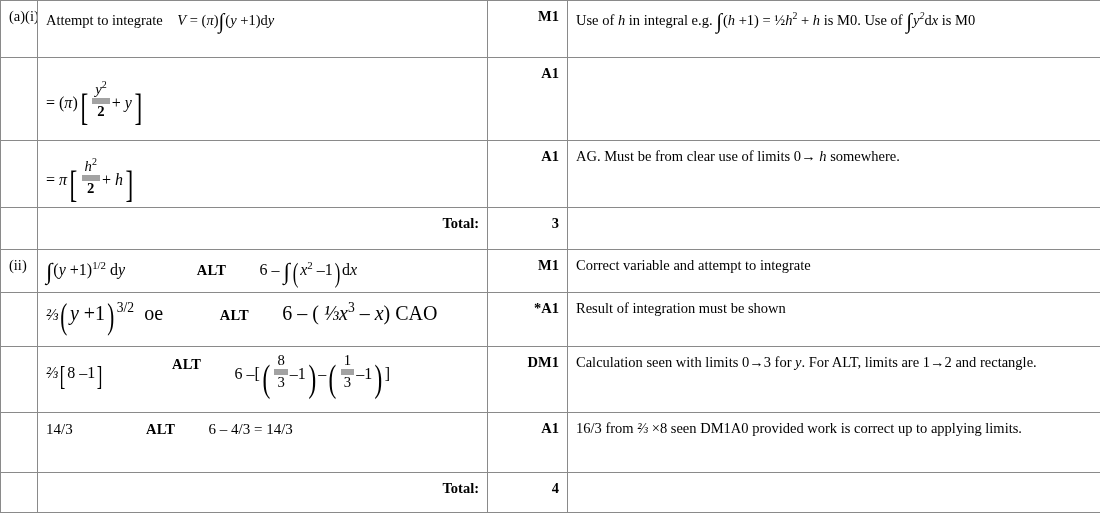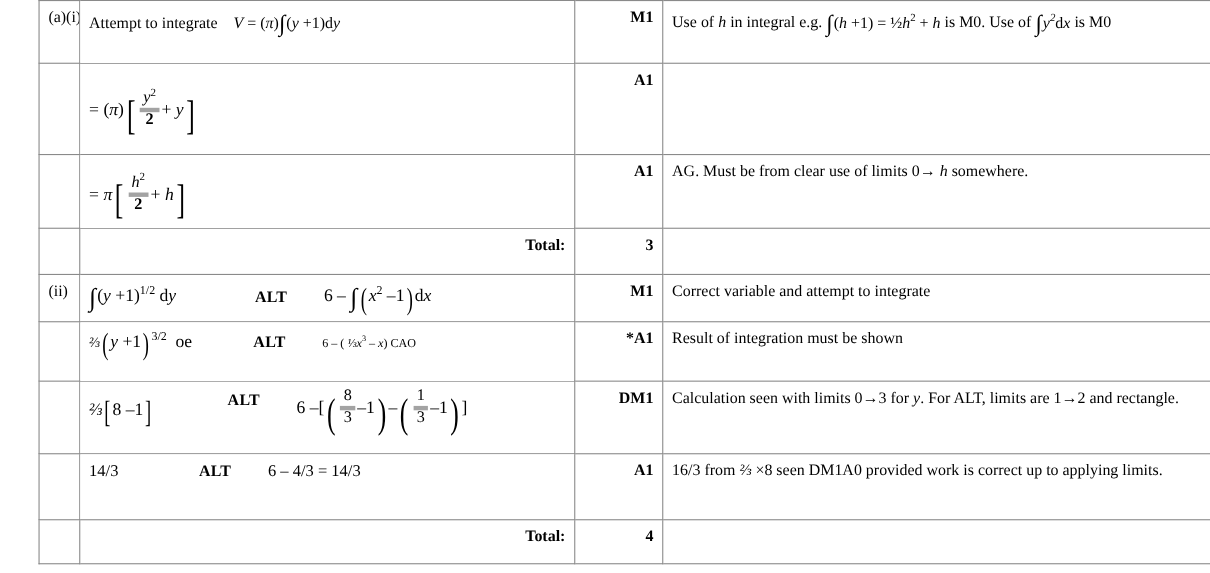--- a/index.html
+++ b/index.html
@@ -12,21 +12,20 @@
     height: 521px;
     font-family: "Liberation Serif", "DejaVu Serif", serif;
     color: #000000;
     overflow: hidden;
   }
   .sheet {
     position: relative;
     width: 1100px;
     height: 466px;
     box-sizing: border-box;
-    padding-left: 35px;
   }
   table.ms {
     border-collapse: collapse;
     width: 1100px;
     table-layout: fixed;
   }
   table.ms td {
     border: 1px solid #8a8a8a;
     vertical-align: top;
     padding: 6px 8px 4px 8px;
@@ -80,21 +79,21 @@
     font-style: italic;
   }
   .frac {
     display: inline-block;
     vertical-align: -0.55em;
     text-align: center;
     font-size: 0.92em;
     line-height: 1.08;
     margin: 0 2px;
   }
-  .frac .num { display: block; border-bottom: 4px solid #a3a3a3; padding: 0 3px; }
+  .frac .num { display: block; border-bottom: 6px solid #a3a3a3; padding: 0 3px; }
   .frac .den { display: block; padding: 0 3px; }
   .dfrac {
     display: inline-block;
     font-size: 0.82em;
     vertical-align: 0;
   }
   .bigbr {
     display: inline-block;
     font-size: 2.35em;
     vertical-align: -0.33em;
@@ -197,28 +196,28 @@
     </td>
     <td class="mark">M1</td>
     <td class="note">
       <span class="m" style="white-space:normal;">Correct variable and attempt to integrate</span>
     </td>
   </tr>
 
   <tr style="height:54px;">
     <td class="q blank"></td>
     <td class="work">
-      <span class="m" style="font-size:16px;">
+      <span class="m" style="font-size:20px;">
         <span class="dfrac"><span class="it">⅔</span></span><span class="medbr">(</span><span class="it">y</span><span class="up"> +1</span><span class="medbr">)</span><span class="sup">3/2</span>
         &nbsp;<span class="up">oe</span>
       </span>
       <span class="spacer-alt" style="width:48px;"></span>
       <span class="alt">ALT</span>
       <span class="spacer-alt2"></span>
-      <span class="m" style="font-size:11px;">
+      <span class="m" style="font-size:20px;">
         <span class="up">6 – ( </span><span class="it">⅓</span><span class="it">x</span><span class="sup">3</span><span class="up"> – </span><span class="it">x</span><span class="up">) </span><span class="up">CAO</span>
       </span>
     </td>
     <td class="mark">*A1</td>
     <td class="note">
       <span class="m" style="white-space:normal;margin-top:24px;">Result of integration must be shown</span>
     </td>
   </tr>
 
   <tr style="height:66px;">

